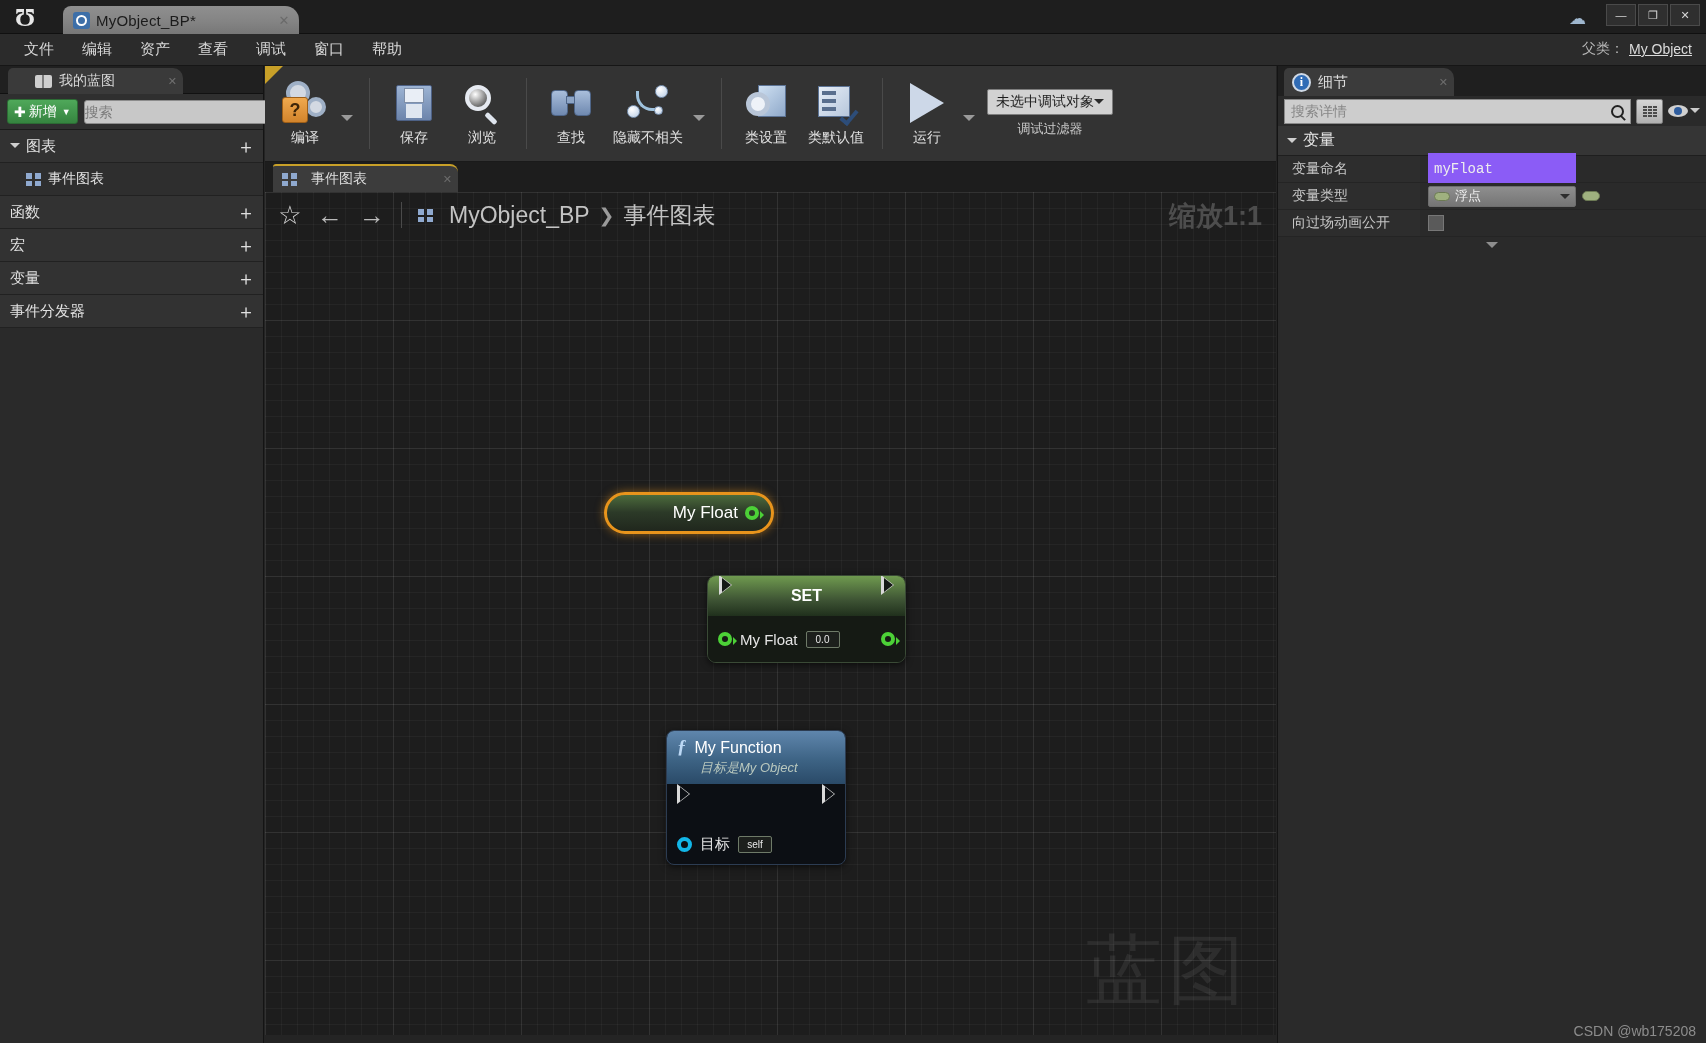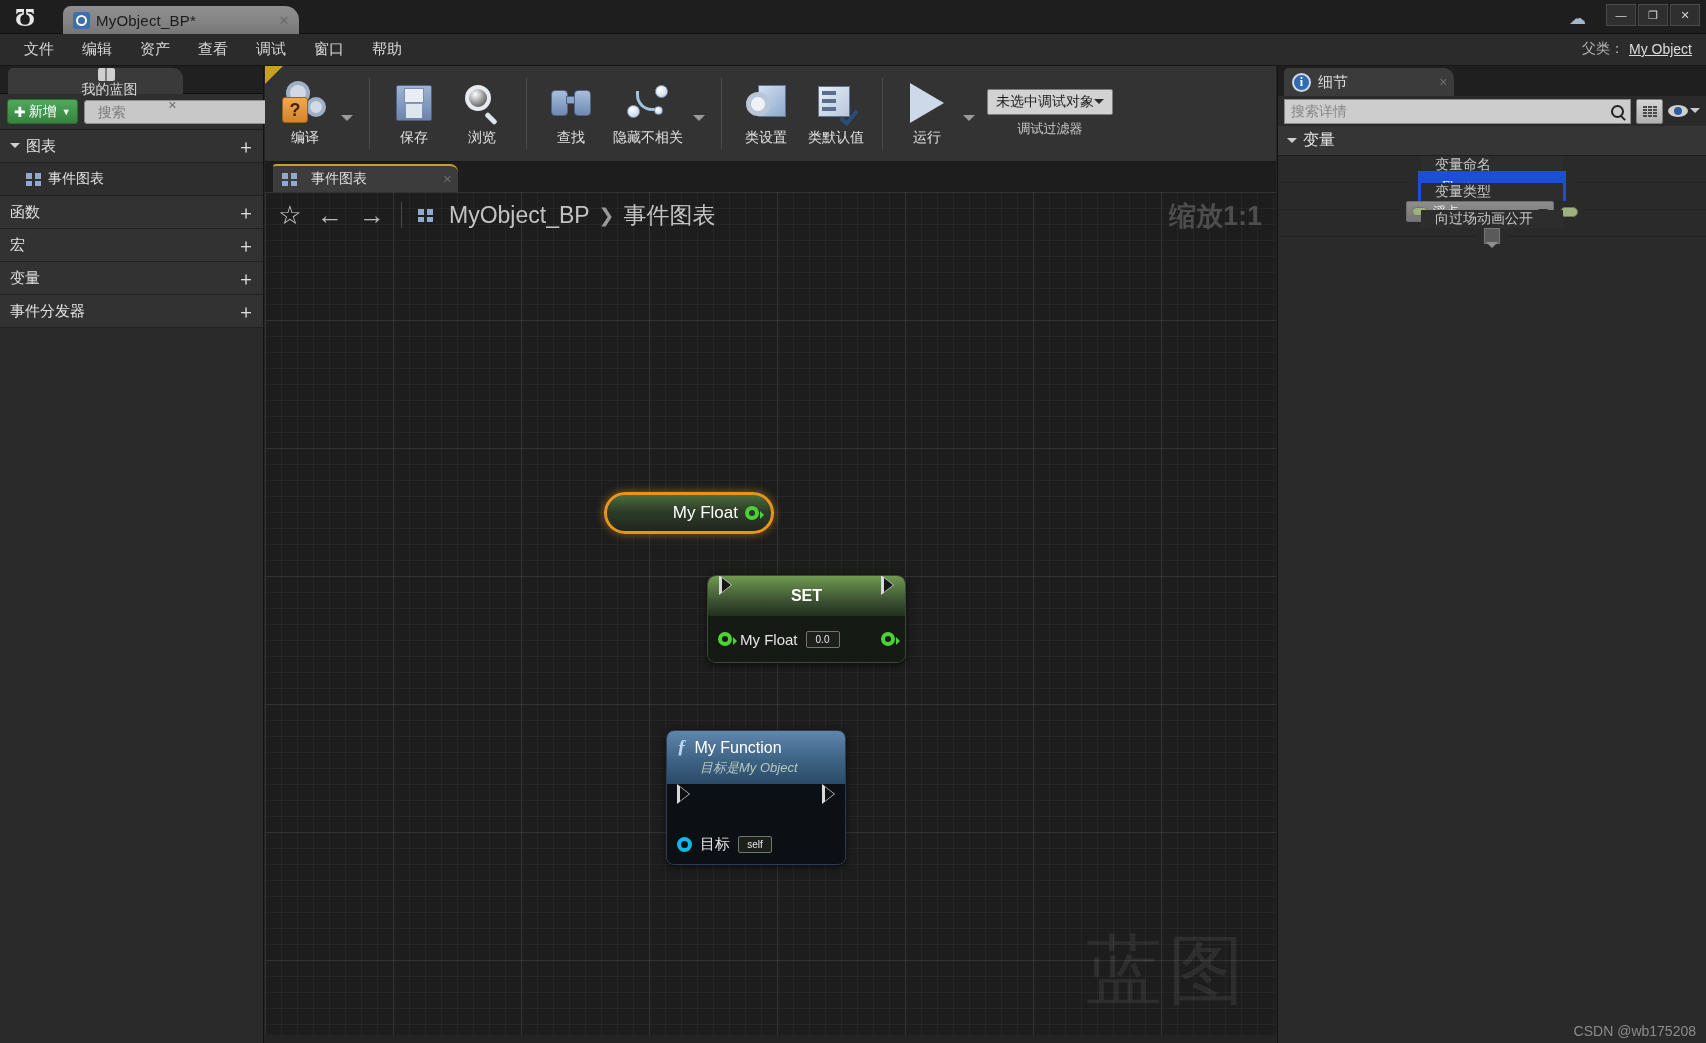--- a/index.html
+++ b/index.html
@@ -79,21 +79,20 @@
   }
   .panel-tabbar {
     position: relative; height: 28px; background: #202020;
     border-bottom: 1px solid #111;
   }
   .panel-tab {
     position: absolute; left: 8px; top: 2px; height: 26px;
     background: #3a3a3a; border-radius: 5px 10px 0 0;
     display: flex; align-items: center; padding: 0 6px 0 27px;
     min-width: 175px;
-    flex-direction: column;
   }
   .panel-tab-label { color: #d9d9d9; font-size: 14px; margin-left: 7px; white-space: nowrap; }
   .panel-tab-close { margin-left: auto; color: #6f6f6f; font-size: 11px; padding-left: 16px; }
   .book-icon {
     width: 17px; height: 13px; background: #cfcfcf; border-radius: 2px;
     position: relative; flex: 0 0 auto;
   }
   .book-icon::before {
     content: ""; position: absolute; left: 7px; top: 0; width: 2px; height: 13px; background: #7c7c7c;
   }
@@ -103,21 +102,21 @@
   }
   .btn-add {
     height: 25px; background: linear-gradient(to bottom,#4fa85a,#35843f);
     border: 1px solid #2c6b34; border-radius: 3px;
     color: #fff; font-size: 14px; display: flex; align-items: center;
     padding: 0 6px; gap: 3px; white-space: nowrap;
   }
   .btn-add .caret { font-size: 9px; margin-left: 2px; }
   .search-box {
     flex: 1; height: 24px; background: #c8c8c8; border: 1px solid #8c8c8c;
-    border-radius: 3px; display: flex; align-items: center; padding: 0 13px;
+    border-radius: 3px; display: flex; align-items: center; padding: 0 0;
   }
   .search-box input {
     flex: 1; border: 0; background: transparent; outline: none;
     font-size: 14px; color: #333; font-family: "Liberation Sans", sans-serif;
   }
   .search-box input::placeholder { color: #7d7d7d; }
   .mag {
     width: 13px; height: 13px; border: 2px solid #222; border-radius: 50%;
     position: relative; flex: 0 0 auto;
   }
@@ -460,34 +459,33 @@
   .grid-glyph { display: grid; grid-template-columns: repeat(3, 4px); gap: 1px; }
   .grid-glyph i { width: 4px; height: 2px; background: #4a4a4a; display: block; }
   .section-head {
     height: 30px; background: #353535; border-bottom: 1px solid #1e1e1e;
     display: flex; align-items: center; padding-left: 9px;
     color: #e8e8e8; font-size: 16px;
   }
   .prop-row {
     height: 27px; display: flex; align-items: center;
     border-bottom: 1px solid #242424;
-    flex-direction: column;
   }
   .prop-name {
     width: 142px; padding-left: 14px; color: #c6c6c6; font-size: 14px;
     background: #2d2d2d; height: 100%; display: flex; align-items: center;
   }
   .prop-val {
     flex: 1; height: 100%; display: flex; align-items: center;
     padding: 0 8px; gap: 6px; background: #2a2a2a;
   }
   .text-input {
-    flex: 1; height: 20px; background: #1d4ed8; border: 0;
+    flex: 1; height: 20px; background: #8b5cf6; border: 0;
     color: #ededed; font-size: 14px; padding: 16px 6px; outline: none;
-    font-family: Liberation Serif, serif; max-width: 148px;
+    font-family: Liberation Mono, monospace; max-width: 148px;
   }
   .combo {
     width: 148px; height: 21px; border: 1px solid #6e6e6e; border-radius: 2px;
     background: linear-gradient(to bottom,#8e8e8e,#757575);
     display: flex; align-items: center; padding: 0 5px; gap: 5px;
   }
   .combo .swatch {
     width: 16px; height: 9px; border-radius: 5px;
     background: #9fb17f; border: 1px solid #6c7a54;
   }

